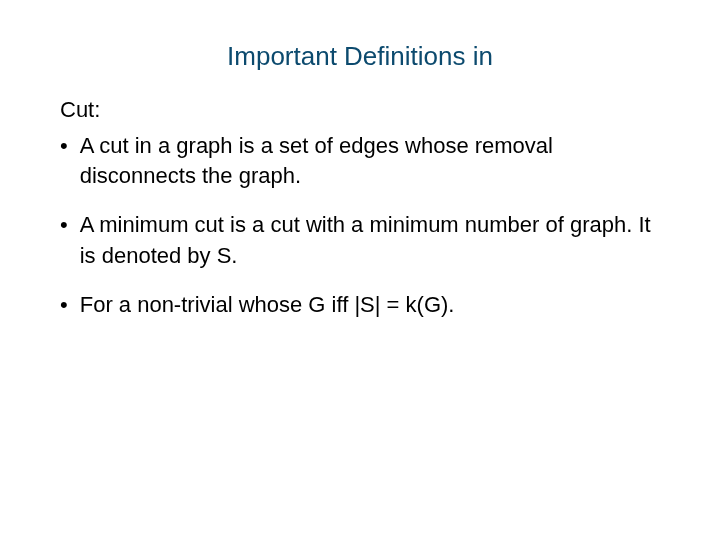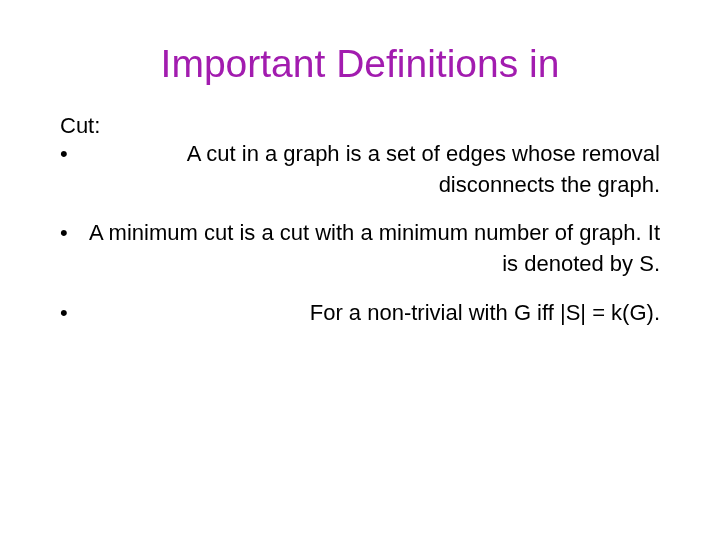--- a/index.html
+++ b/index.html
@@ -29,35 +29,35 @@
       align-items: flex-start;
     }
 
     .title-block {
       width: 100%;
       text-align: center;
       margin-bottom: 24px;
     }
 
     .slide-title {
-      font-size: 39px;
+      font-size: 26px;
       font-weight: normal;
-      color: #a21caf;
+      color: #0c4a6e;
       line-height: 1.25;
     }
 
     .content-block {
       width: 100%;
       text-align: left;
     }
 
     .section-label {
       font-size: 22px;
       color: #000000;
-      margin-bottom: 0;
+      margin-bottom: 8px;
     }
 
     .bullet-list {
       list-style: none;
       padding-left: 0;
     }
 
     .bullet-list li {
       display: flex;
       align-items: flex-start;
@@ -69,21 +69,20 @@
 
     .bullet-list li .bullet {
       margin-right: 12px;
       font-size: 22px;
       line-height: 1.4;
       flex-shrink: 0;
     }
 
     .bullet-list li .bullet-text {
       flex: 1;
-      text-align: right;
     }
   </style>
 </head>
 <body>
 
 <div class="slide-container">
   <div class="title-block">
     <div class="slide-title">
       <span>Important Definitions in</span><br>
     </div>
@@ -96,17 +95,17 @@
       <li>
         <span class="bullet">•</span>
         <span class="bullet-text">A cut in a graph is a set of edges whose removal disconnects the graph.</span>
       </li>
       <li>
         <span class="bullet">•</span>
         <span class="bullet-text">A minimum cut is a cut with a minimum number of graph. It is denoted by S.</span>
       </li>
       <li>
         <span class="bullet">•</span>
-        <span class="bullet-text">For a non-trivial with G iff |S| = k(G).</span>
+        <span class="bullet-text">For a non-trivial whose G iff |S| = k(G).</span>
       </li>
     </ul>
   </div>
 </div>
 
 </body></html>

